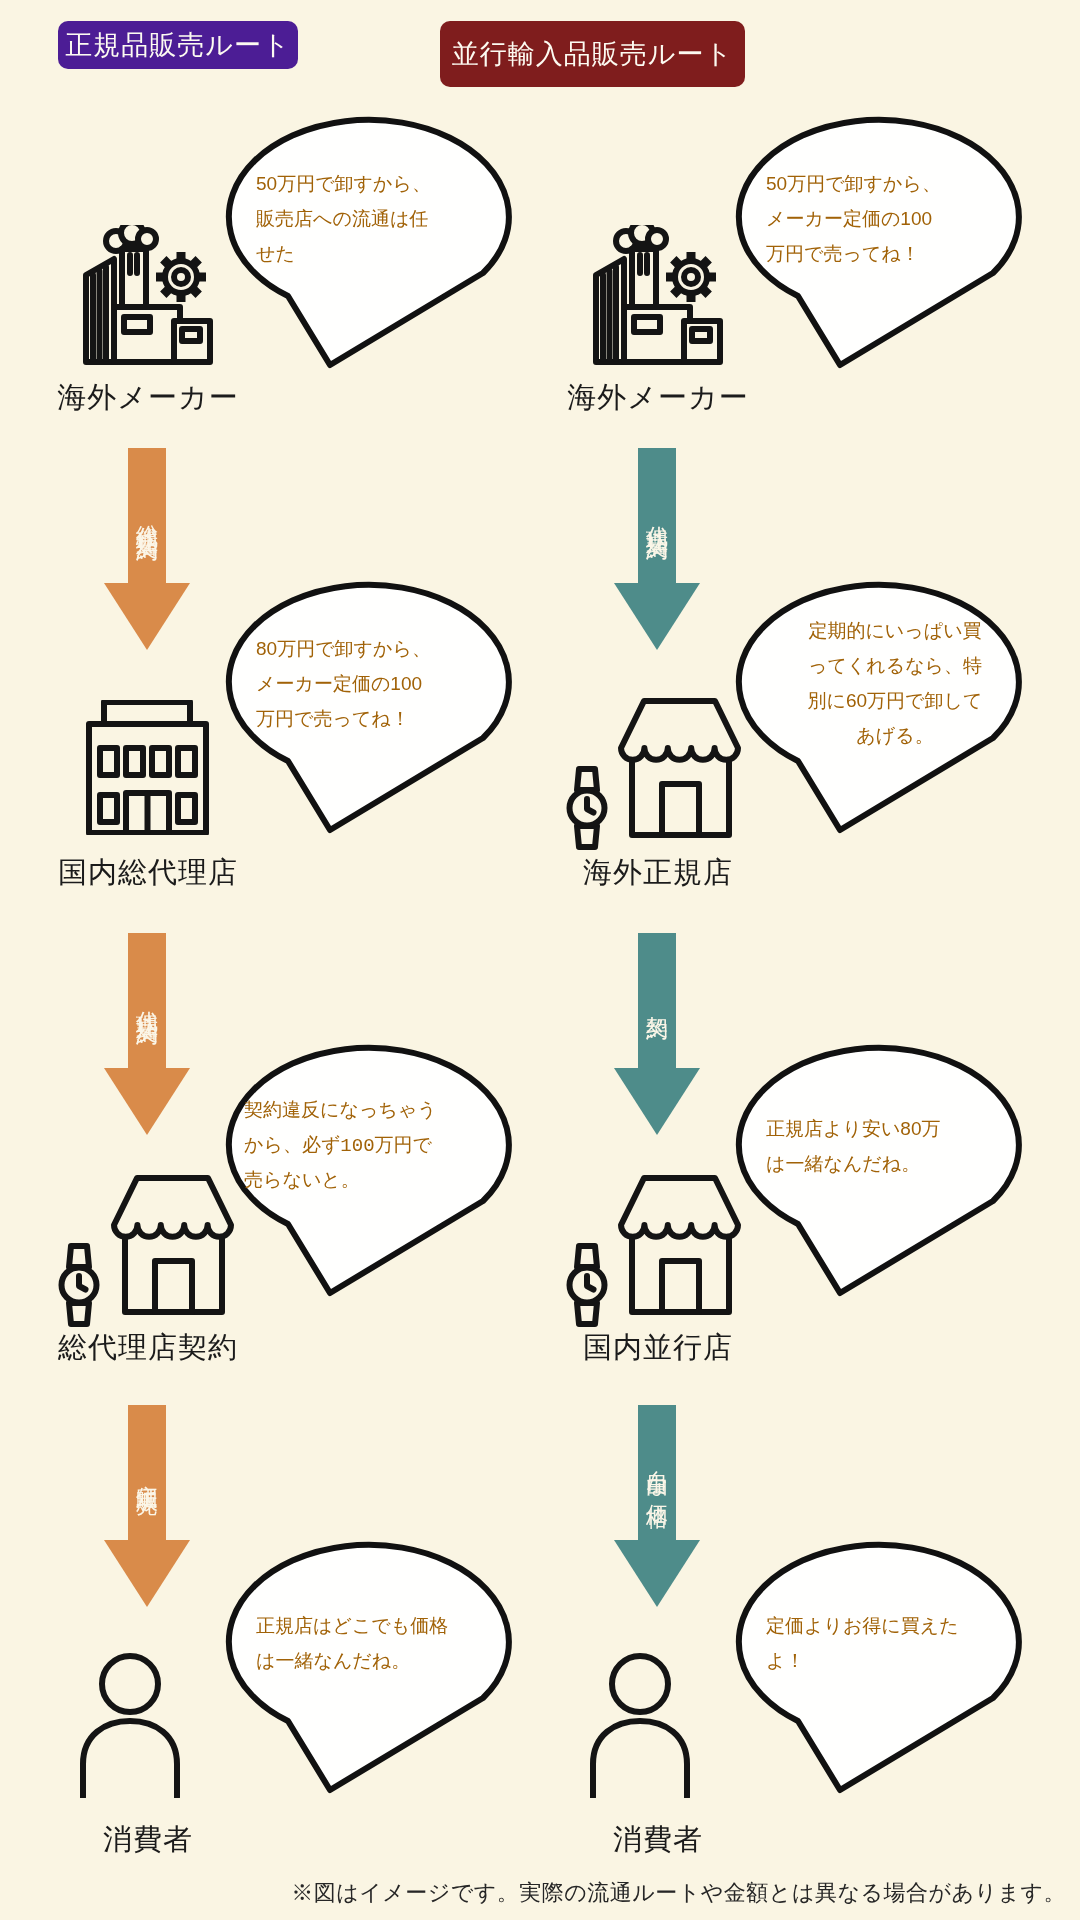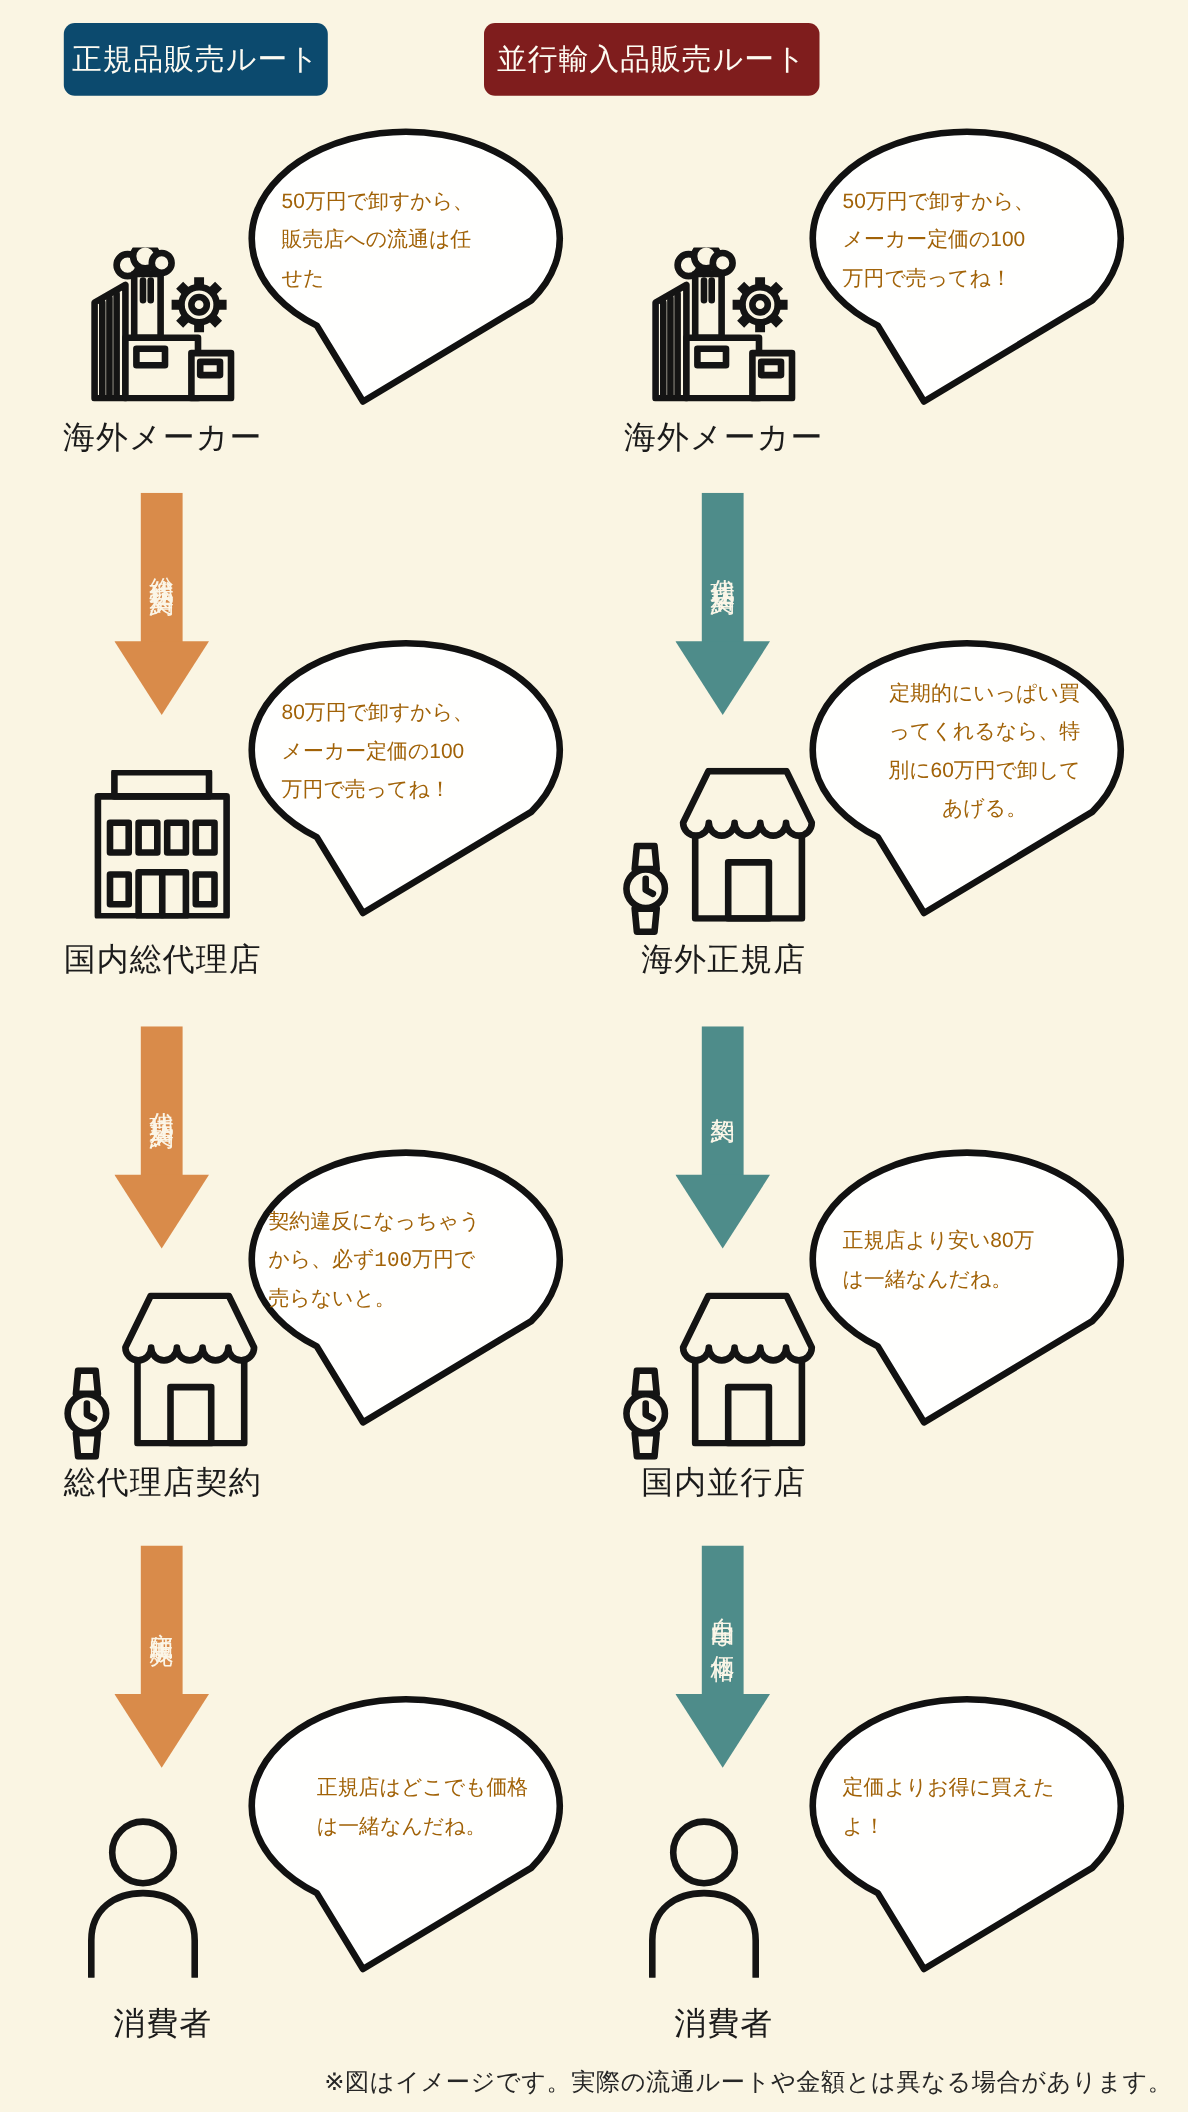--- a/index.html
+++ b/index.html
@@ -25,21 +25,21 @@
     font-size: 19px; line-height: 35px; color: #a16207;
     white-space: pre-line; letter-spacing: 0;
   }
   .arrow-text {
     display: flex; align-items: center; justify-content: center;
     writing-mode: vertical-rl; text-orientation: upright;
     color: #FBF6E8; font-size: 22px; line-height: 1; letter-spacing: 3px;
   }
   .footer-note {
     width: 1066px; text-align: right;
-    font-size: 22px; color: #262626; letter-spacing: 0.5px;
+    font-size: 22px; color: #262626; letter-spacing: 0.5px; font-family: Liberation Mono, monospace;
   }
   svg .ic { stroke: #141414; fill: none; stroke-width: 6; stroke-linejoin: round; stroke-linecap: round; }
   svg .icfill { stroke: #141414; fill: #FAF5E3; stroke-width: 6; stroke-linejoin: round; }
   svg .bub { stroke: #111111; fill: #FFFFFE; stroke-width: 6; stroke-linejoin: round; }
 </style>
 </head>
 <body style="background: rgb(250, 245, 227);">
 
 <svg width="0" height="0" style="position:absolute">
   <defs>
@@ -89,21 +89,21 @@
     <g id="bubble">
       <path class="bub" d="M 80 187 A 140 97 0 1 1 275 164 L 122 256 Z"></path>
     </g>
     <g id="arrowshape">
       <rect x="24" y="0" width="38" height="136"></rect>
       <polygon points="0,135 86,135 43,202"></polygon>
     </g>
   </defs>
 </svg>
 
-<div class="abs badge" style="left: 58px; top: 21px; width: 240px; height: 66px; background-color: #0c4a6e;">正規品販売ルート</div>
+<div class="abs badge" style="left: 58px; top: 21px; width: 240px; height: 48px; background-color: #4c1d95;">正規品販売ルート</div>
 
 <svg class="abs" style="left:208px; top:109px;" width="320" height="265" viewBox="0 0 320 265">
     <use href="#bubble"></use>
   </svg>
 <div class="abs bubble-text" style="left:256px; top:123px; width:258px; height:190px;">50万円で卸すから、
 販売店への流通は任
 せた</div>
 <svg class="abs" style="left:78px; top:225px;" width="140" height="140" viewBox="0 0 140 140">
     <use href="#factory"></use>
   </svg>
@@ -151,21 +151,21 @@
 <svg class="abs" style="left:104px; top:1405px;" width="86" height="203" viewBox="0 0 86 203">
   <g fill="#D98B4A">
       <use href="#arrowshape"></use>
     </g>
 </svg>
 <div class="abs arrow-text" style="left:128px; top:1405px; width:38px; height:136px;">定価販売</div>
 
 <svg class="abs" style="left:208px; top:1534px;" width="320" height="265" viewBox="0 0 320 265">
     <use href="#bubble"></use>
   </svg>
-<div class="abs bubble-text" style="left:256px; top:1548px; width:258px; height:190px;margin-left:32px;">正規店はどこでも価格
+<div class="abs bubble-text" style="left:256px; top:1548px; width:258px; height:190px;">正規店はどこでも価格
 は一緒なんだね。</div>
 <svg class="abs" style="left:70px; top:1650px;" width="120" height="148" viewBox="0 0 120 148">
     <use href="#person"></use>
   </svg>
 <div class="abs entity-label" style="left:8px; top:1820px; width:280px;">消費者</div>
 
 <div class="abs badge" style="left: 440px; top: 21px; width: 305px; height: 66px; background-color: #7f1d1d;">並行輸入品販売ルート</div>
 
 <svg class="abs" style="left:718px; top:109px;" width="320" height="265" viewBox="0 0 320 265">
     <use href="#bubble"></use>

